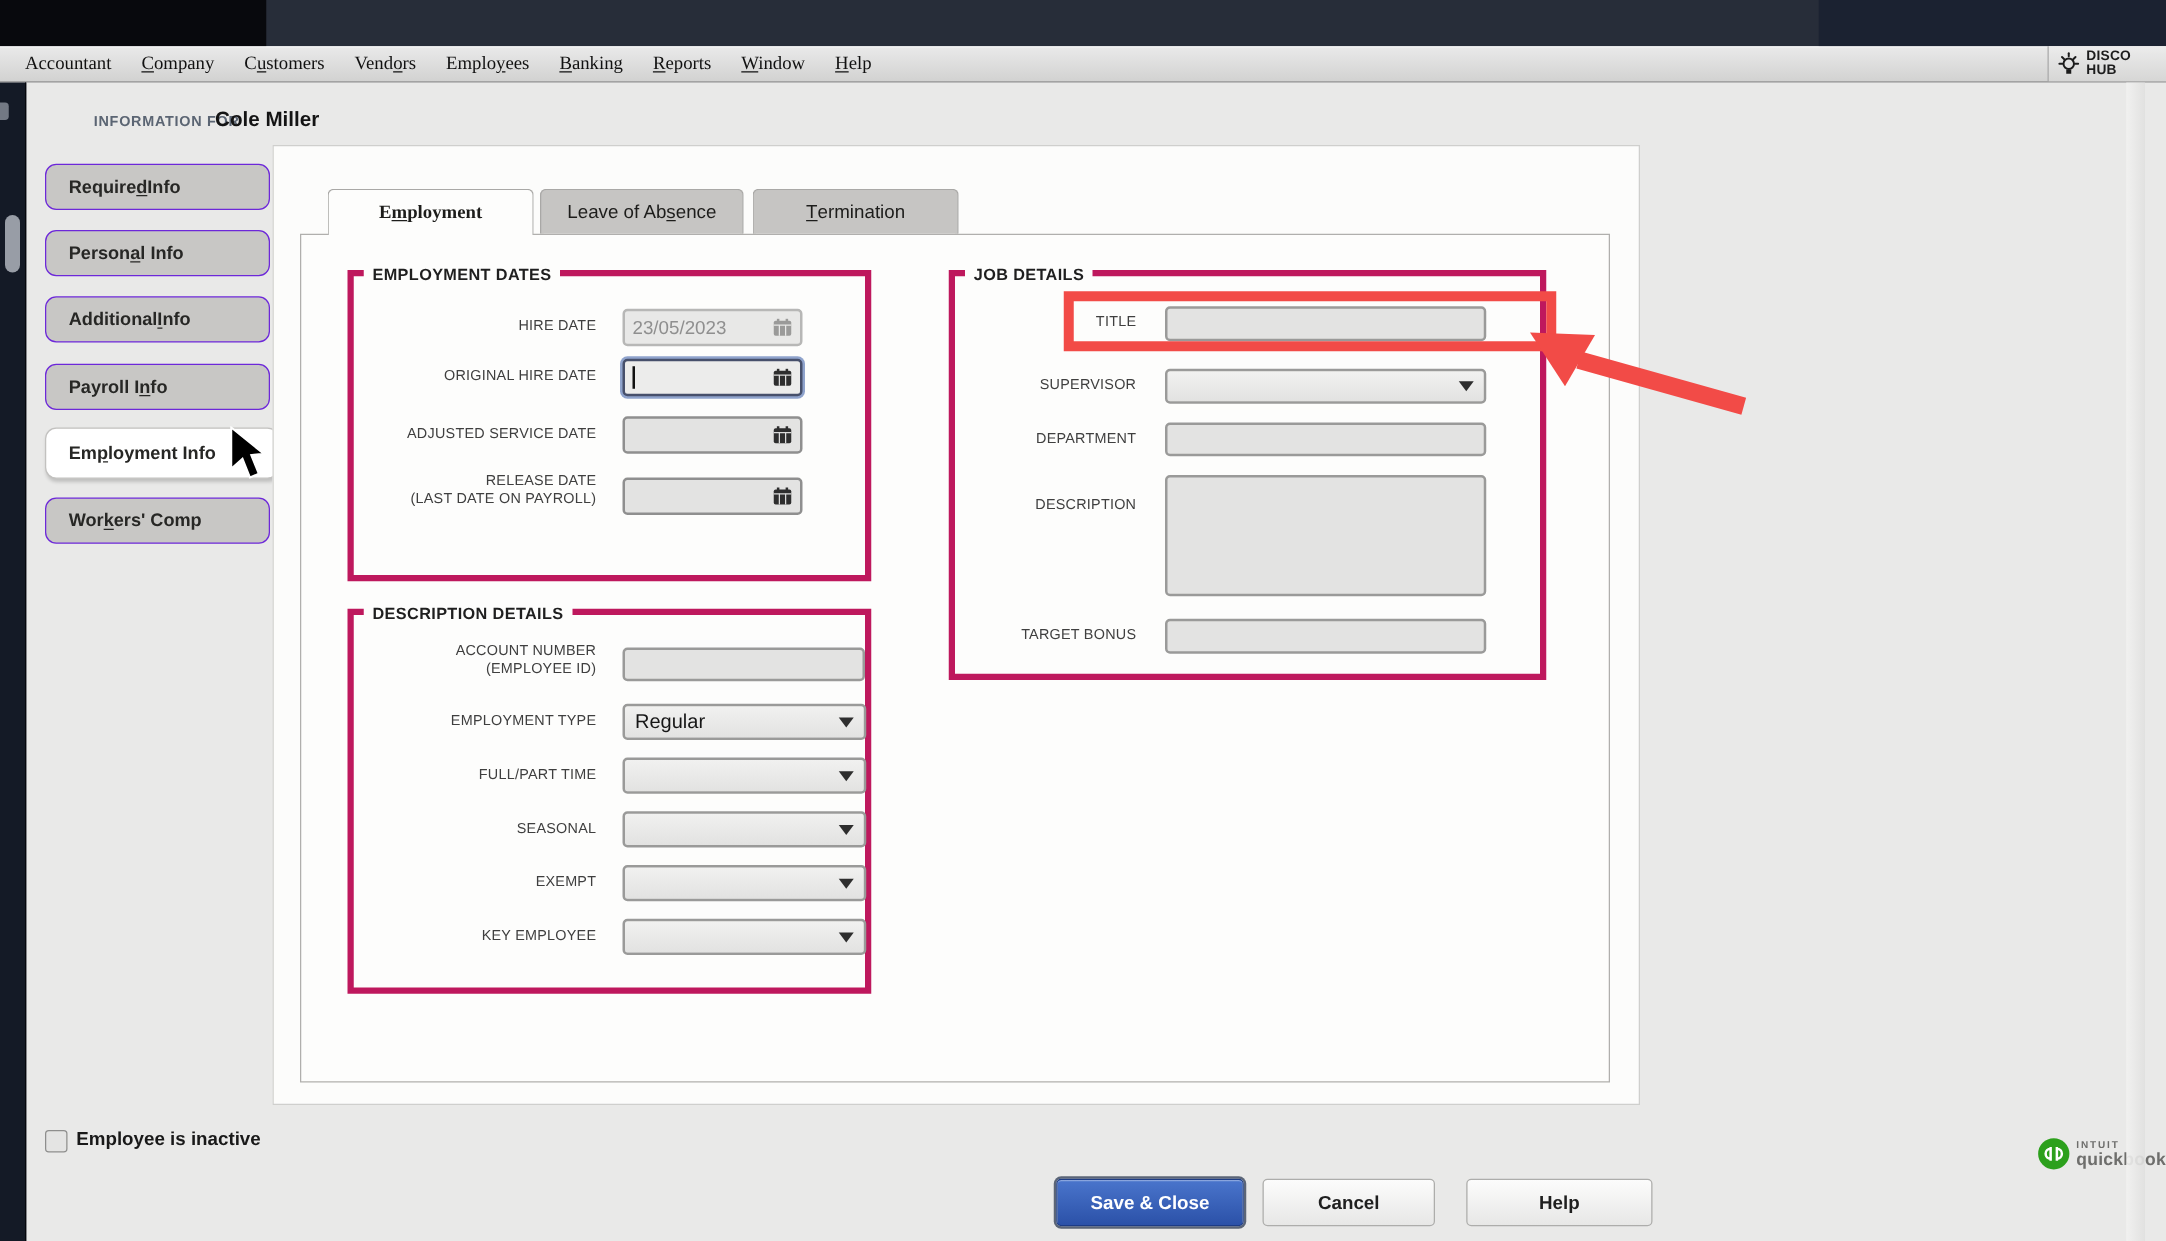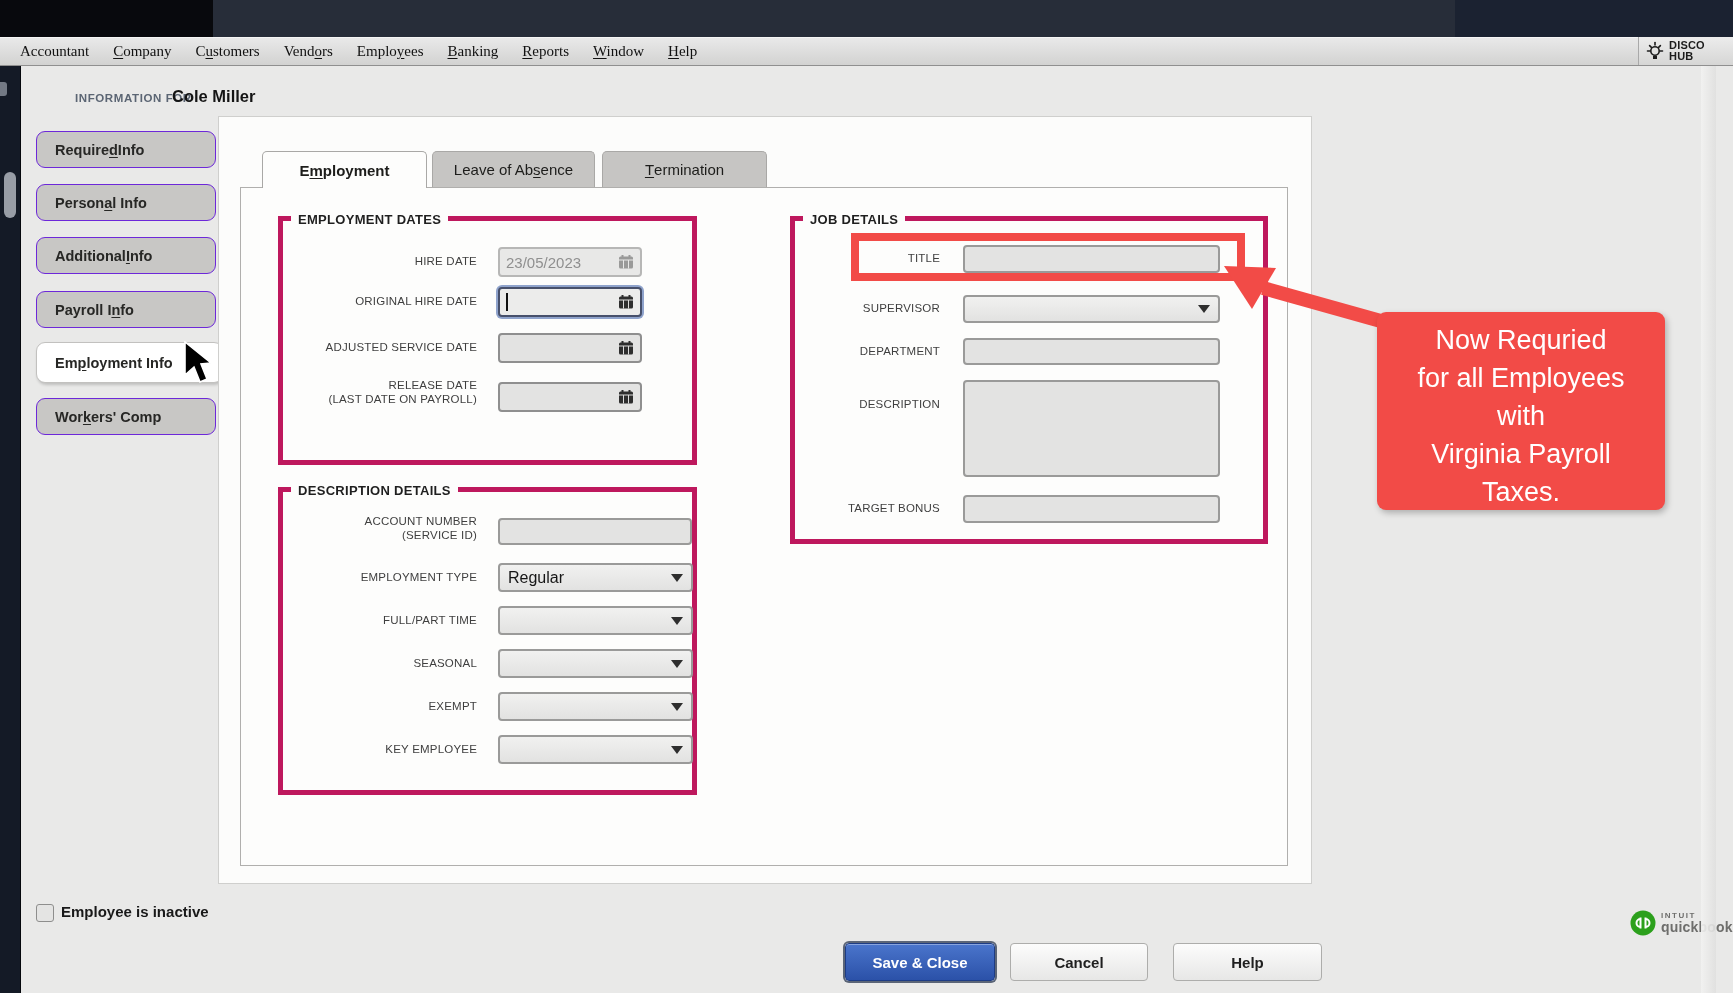--- a/index.html
+++ b/index.html
@@ -38,21 +38,21 @@
             font-size:14.5px;font-weight:bold;color:#272725;box-sizing:border-box;cursor:pointer;}
   .side-btn.active{background:#ffffff;width:187px;height:41px;border-color:#c2c1bf;
                    box-shadow:1px 2px 3px rgba(0,0,0,.18);}
 
   
   .dialog{left:218px;top:116px;width:1094px;height:768px;background:#fcfcfb;border:1px solid #cfcfcd;box-sizing:border-box;}
   .contentbox{left:240px;top:187px;width:1048px;height:679px;background:#fdfdfc;border:1px solid #b0afad;box-sizing:border-box;}
   .tab{top:151px;height:36px;background:#c6c5c3;border:1px solid #a9a8a6;border-bottom:none;
        border-radius:5px 5px 0 0;display:flex;align-items:center;justify-content:center;
        font-size:15px;color:#1d1d1b;box-sizing:border-box;cursor:pointer;z-index:3;}
-  .tab.active{background:#fdfdfc;font-weight:bold;height:37px;z-index:4;}
+  .tab.active{background:#fdfdfc;font-weight:bold;height:37px;z-index:4;font-family:Liberation Serif, serif;}
 
   .groupbox{border:5px solid #be185d;box-sizing:border-box;background:transparent;}
   .legend{position:absolute;top:-9px;left:8px;background:#fdfdfc;padding:0 7px;
           font-size:13px;font-weight:bold;color:#1f1f1f;letter-spacing:.3px;white-space:nowrap;}
   .flabel{position:absolute;font-size:11.5px;color:#3f3f3f;letter-spacing:.2px;text-align:right;white-space:nowrap;}
 
   .datefield{position:absolute;width:144px;height:30px;background:#e3e3e2;border:2px solid #8f8f8f;
              border-radius:4px;box-sizing:border-box;display:flex;align-items:center;padding:0 6px;cursor:text;}
   .datefield.disabled{border-color:#b7b7b6;background:#e8e8e7;}
   .datefield.focused{border-color:#47506b;box-shadow:0 0 0 2px #8fa3cc;background:#ececeb;}
@@ -215,21 +215,21 @@
         <line x1="5.5" y1="5.5" x2="5.5" y2="14" stroke="#dcdcdb" stroke-width="1"></line>
         <line x1="10.5" y1="5.5" x2="10.5" y2="14" stroke="#dcdcdb" stroke-width="1"></line>
       </svg>
     </div>
   </div>
 
   <div class="abs groupbox" style="left:278px;top:487px;width:419px;height:308px">
     <span class="legend">DESCRIPTION DETAILS</span>
 
     <span class="flabel" style="right:215px;top:23px">ACCOUNT NUMBER</span>
-    <span class="flabel" style="right:215px;top:37px">(SERVICE ID)</span>
+    <span class="flabel" style="right:215px;top:37px">(EMPLOYEE ID)</span>
     <div class="txtfield" style="left:215px;top:26px;width:194px;height:27px"></div>
 
     <span class="flabel" style="right:215px;top:79px">EMPLOYMENT TYPE</span>
     <div class="selfield" style="left:215px;top:71px;width:195px;height:29px">
       <span class="val">Regular</span>
       <i class="dd-arrow"></i>
     </div>
 
     <span class="flabel" style="right:215px;top:122px">FULL/PART TIME</span>
     <div class="selfield" style="left:215px;top:114px;width:195px;height:29px">
@@ -249,21 +249,21 @@
       <i class="dd-arrow"></i>
     </div>
 
     <span class="flabel" style="right:215px;top:251px">KEY EMPLOYEE</span>
     <div class="selfield" style="left:215px;top:243px;width:195px;height:29px">
       <span class="val"></span>
       <i class="dd-arrow"></i>
     </div>
   </div>
 
-  <div class="abs groupbox" style="left:790px;top:216px;width:478px;height:328px">
+  <div class="abs groupbox" style="left:759px;top:216px;width:478px;height:328px">
     <span class="legend">JOB DETAILS</span>
 
     <span class="flabel" style="right:323px;top:31px">TITLE</span>
     <div class="txtfield" style="left:168px;top:24px;width:257px;height:28px"></div>
 
     <span class="flabel" style="right:323px;top:81px">SUPERVISOR</span>
     <div class="selfield" style="left:168px;top:74px;width:257px;height:28px">
       <span class="val"></span>
       <i class="dd-arrow"></i>
     </div>
@@ -276,27 +276,20 @@
 
     <span class="flabel" style="right:323px;top:281px">TARGET BONUS</span>
     <div class="txtfield" style="left:168px;top:274px;width:257px;height:28px"></div>
   </div>
 
   <div class="abs hl-rect"></div>
   <svg class="abs arrow-svg">
     <line x1="1395" y1="325" x2="1263" y2="288" stroke="#f24b47" stroke-width="14"></line>
     <polygon points="1224,266 1276,268 1252,309" fill="#f24b47"></polygon>
   </svg>
-  <div class="abs note">
-    <span>Now Requried</span>
-    <span>for all Employees</span>
-    <span>with</span>
-    <span>Virginia Payroll</span>
-    <span>Taxes.</span>
-  </div>
 
   <div class="abs chk"></div>
   <div class="abs chk-label">Employee is inactive</div>
   <div class="abs btn primary">Save &amp; Close</div>
   <div class="abs btn plain cancel">Cancel</div>
   <div class="abs btn plain help">Help</div>
 
   <div class="abs qb">
     <svg width="26" height="26" viewBox="0 0 26 26">
       <circle cx="13" cy="13" r="12.5" fill="#2CA01C"></circle>

